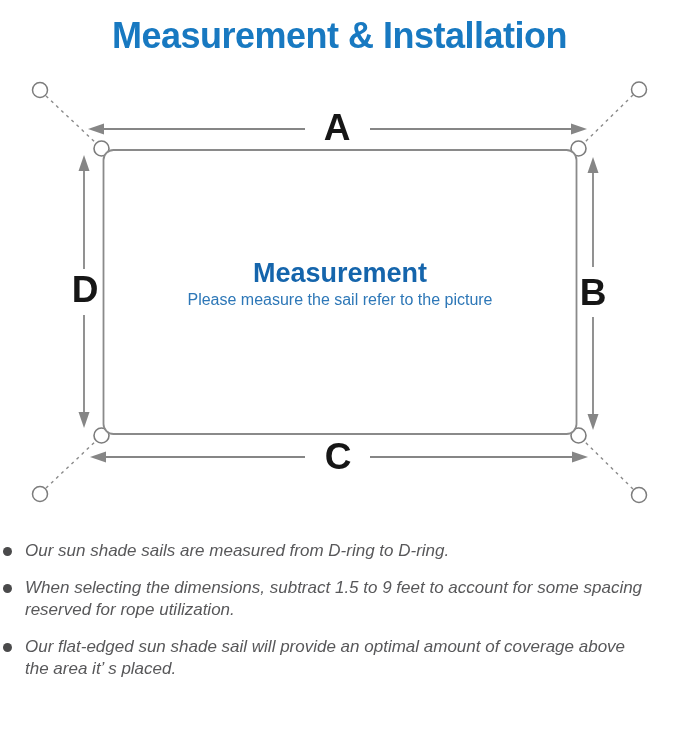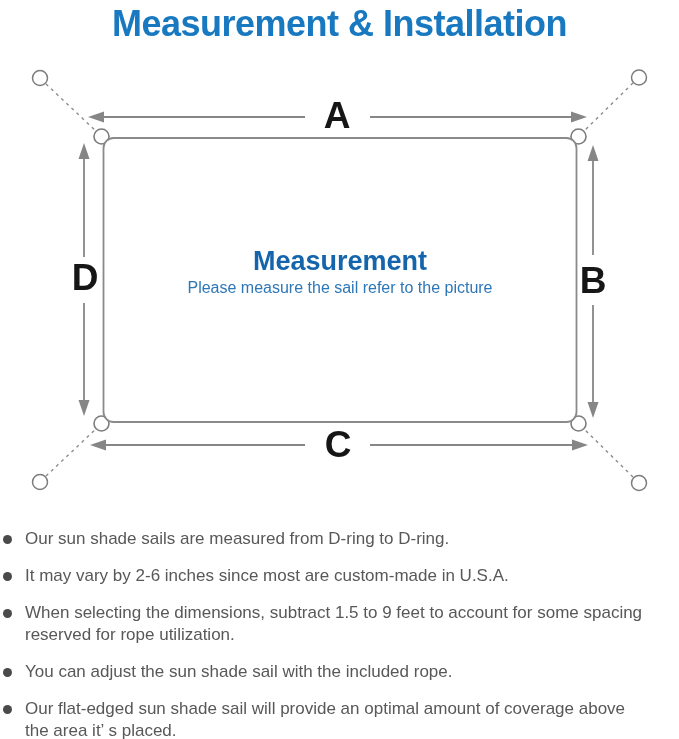--- a/index.html
+++ b/index.html
@@ -1,21 +1,21 @@
 <!DOCTYPE html>
 <html><head>
 <meta charset="utf-8">
 <style>
   html,body{margin:0;padding:0;background:#ffffff;}
   body{
     width:679px;height:739px;overflow:hidden;position:relative;
     font-family:"Liberation Sans","DejaVu Sans",sans-serif;
   }
   .title{
-    margin:0;padding-top:3px;height:42px;line-height:42px;
+    margin:12px;padding-top:3px;height:42px;line-height:42px;
     text-align:center;font-size:36px;font-weight:700;color:#1879c1;
     letter-spacing:-0.5px;
   }
   .diagram{margin-top:15px;width:679px;height:460px;}
   svg{display:block;}
   .outline{fill:#ffffff;stroke:#8a8a8a;stroke-width:1.8;}
   .dring{fill:#ffffff;stroke:#7c7c7c;stroke-width:1.6;}
   .anchor{fill:#ffffff;stroke:#7c7c7c;stroke-width:1.5;}
   .rope{stroke:#8a8a8a;stroke-width:1.4;stroke-dasharray:3 4;fill:none;}
   .dim-line{stroke:#868686;stroke-width:1.8;}
@@ -37,21 +37,21 @@
   }
   ul.notes li{
     display:flex;align-items:flex-start;gap:13px;
     margin-bottom:15px;
     font-size:17px;line-height:22px;color:#58585a;
   }
   .dot{
     flex:0 0 auto;width:9px;height:9px;border-radius:50%;
     background:#4a4a4b;margin-top:7px;
   }
-  .note-text{white-space:pre-wrap;}
+  .note-text{white-space:pre-wrap;font-style:italic;}
 </style>
 </head>
 <body>
 
 <h1 class="title">Measurement &amp; Installation</h1>
 
 <div class="diagram">
   <svg viewBox="0 0 679 460" width="679" height="460">
 
     <line class="rope" x1="46" y1="24" x2="98" y2="73"></line>
@@ -100,29 +100,21 @@
   </svg>
 </div>
 
 <ul class="notes">
     <li>
       <span class="dot"></span>
       <span class="note-text">Our sun shade sails are measured from D-ring to D-ring.</span>
     </li>
     <li>
       <span class="dot"></span>
-      <span class="note-text">It may vary by 2-6 inches since most are custom-made in U.S.A.</span>
-    </li>
-    <li>
-      <span class="dot"></span>
       <span class="note-text">When selecting the dimensions, subtract 1.5 to 9 feet to account for some spacing
 reserved for rope utilization.</span>
-    </li>
-    <li>
-      <span class="dot"></span>
-      <span class="note-text">You can adjust the sun shade sail with the included rope.</span>
     </li>
     <li>
       <span class="dot"></span>
       <span class="note-text">Our flat-edged sun shade sail will provide an optimal amount of coverage above
 the area it’ s placed.</span>
     </li>
   </ul>
 
 </body></html>

